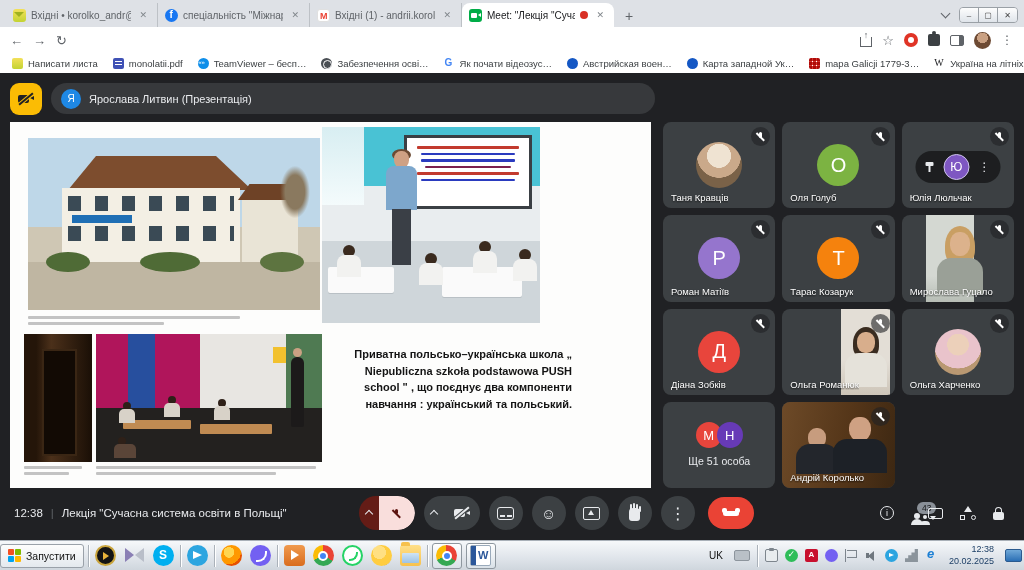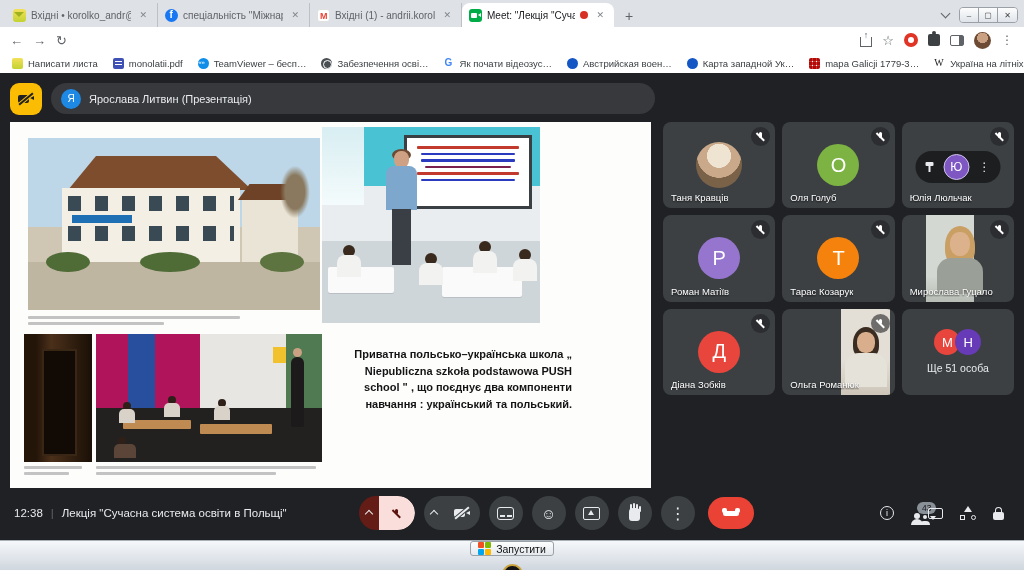--- a/index.html
+++ b/index.html
@@ -255,21 +255,21 @@
   .chat-ic::after{content:"";position:absolute;left:1px;bottom:-5px;border:3px solid transparent;border-top:4px solid #e8eaed;}
   .acts-ic{position:relative;width:16px;height:14px;}
   .acts-ic .a-tri{position:absolute;left:4px;top:0;border-left:4px solid transparent;border-right:4px solid transparent;border-bottom:6px solid #e8eaed;}
   .acts-ic .a-sq{position:absolute;left:0;bottom:0;width:5px;height:5px;border:1.5px solid #e8eaed;}
   .acts-ic .a-ci{position:absolute;right:0;bottom:0;width:5px;height:5px;border:1.5px solid #e8eaed;border-radius:50%;}
   .lock-ic{position:relative;width:11px;height:8px;background:#e8eaed;border-radius:2px;margin-top:5px;}
   .lock-ic::before{content:"";position:absolute;top:-5px;left:2px;width:5px;height:6px;border:1.6px solid #e8eaed;border-bottom:none;border-radius:4px 4px 0 0;}
 
   
   .taskbar{height:30px;background:linear-gradient(#f6f8fa,#dfe4ea 60%,#cfd6dd);border-top:1px solid #a9b0b8;
-           display:flex;align-items:center;padding:0 11px;gap:4px;flex-direction:column;}
+           display:flex;align-items:center;padding:0 0;gap:4px;}
   .start{display:flex;align-items:center;gap:5px;height:24px;padding:0 7px;border:1px solid #9aa1a9;border-radius:3px;
          background:linear-gradient(#fdfdfd,#e4e9ee);font-size:10.5px;color:#111;}
   .winflag{width:13px;height:13px;display:grid;grid-template-columns:1fr 1fr;grid-template-rows:1fr 1fr;gap:1px;}
   .winflag b{border-radius:1px;}
   .wf1{background:#f25022;}.wf2{background:#7fba00;}.wf3{background:#00a4ef;}.wf4{background:#ffb900;}
   .tsep{width:1px;height:22px;background:#aab1b9;box-shadow:1px 0 0 #fff;}
   .tbi{width:21px;height:21px;position:relative;flex:none;margin:0 2px;}
   .tb-aimp{background:#141414;border:2px solid #caa53d;border-radius:50%;}
   .tb-aimp::after{content:"";position:absolute;left:6px;top:4.5px;border-top:4px solid transparent;border-bottom:4px solid transparent;border-left:6px solid #e8b33a;}
   .tb-km::before{content:"";position:absolute;left:1px;top:3px;border-top:7px solid transparent;border-bottom:7px solid transparent;border-left:9px solid #8a7fb5;}
@@ -596,31 +596,54 @@
           <div class="v-olr">
             <div class="pers p-olr">
                 <i class="ph-hair"></i>
                 <i class="ph-face"></i>
                 <i class="ph-body"></i>
               </div>
           </div>
           <div class="pname">Ольга Романюк</div>
         </div>
 
+        <div class="tile">
+          <div class="badge">
+              <span class="micoff"></span>
+            </div>
+          <div class="photo-circle pc-b"></div>
+          <div class="pname">Ольга Харченко</div>
+        </div>
 
         <div class="tile">
           <div class="ovf-wrap">
             <div class="ovf-circles">
               <span class="ovf-c" style="background:#e8453c">М</span>
               <span class="ovf-c second" style="background:#673ab7">Н</span>
             </div>
             <span class="ovf-label">Ще 51 особа</span>
           </div>
         </div>
 
+        <div class="tile">
+          <div class="badge">
+              <span class="micoff"></span>
+            </div>
+          <div class="v-andr">
+            <div class="pers p-an1">
+                <i class="ph-face"></i>
+                <i class="ph-body"></i>
+              </div>
+            <div class="pers p-an2">
+                <i class="ph-face"></i>
+                <i class="ph-body"></i>
+              </div>
+          </div>
+          <div class="pname">Андрій Королько</div>
+        </div>
 
       </div>
     </div>
 
     <div class="meet-bottom">
       <div class="mb-status">
         <span>12:38</span>
         <span class="mb-sep">|</span>
         <span>Лекція "Сучасна система освіти в Польщі"</span>
       </div>

